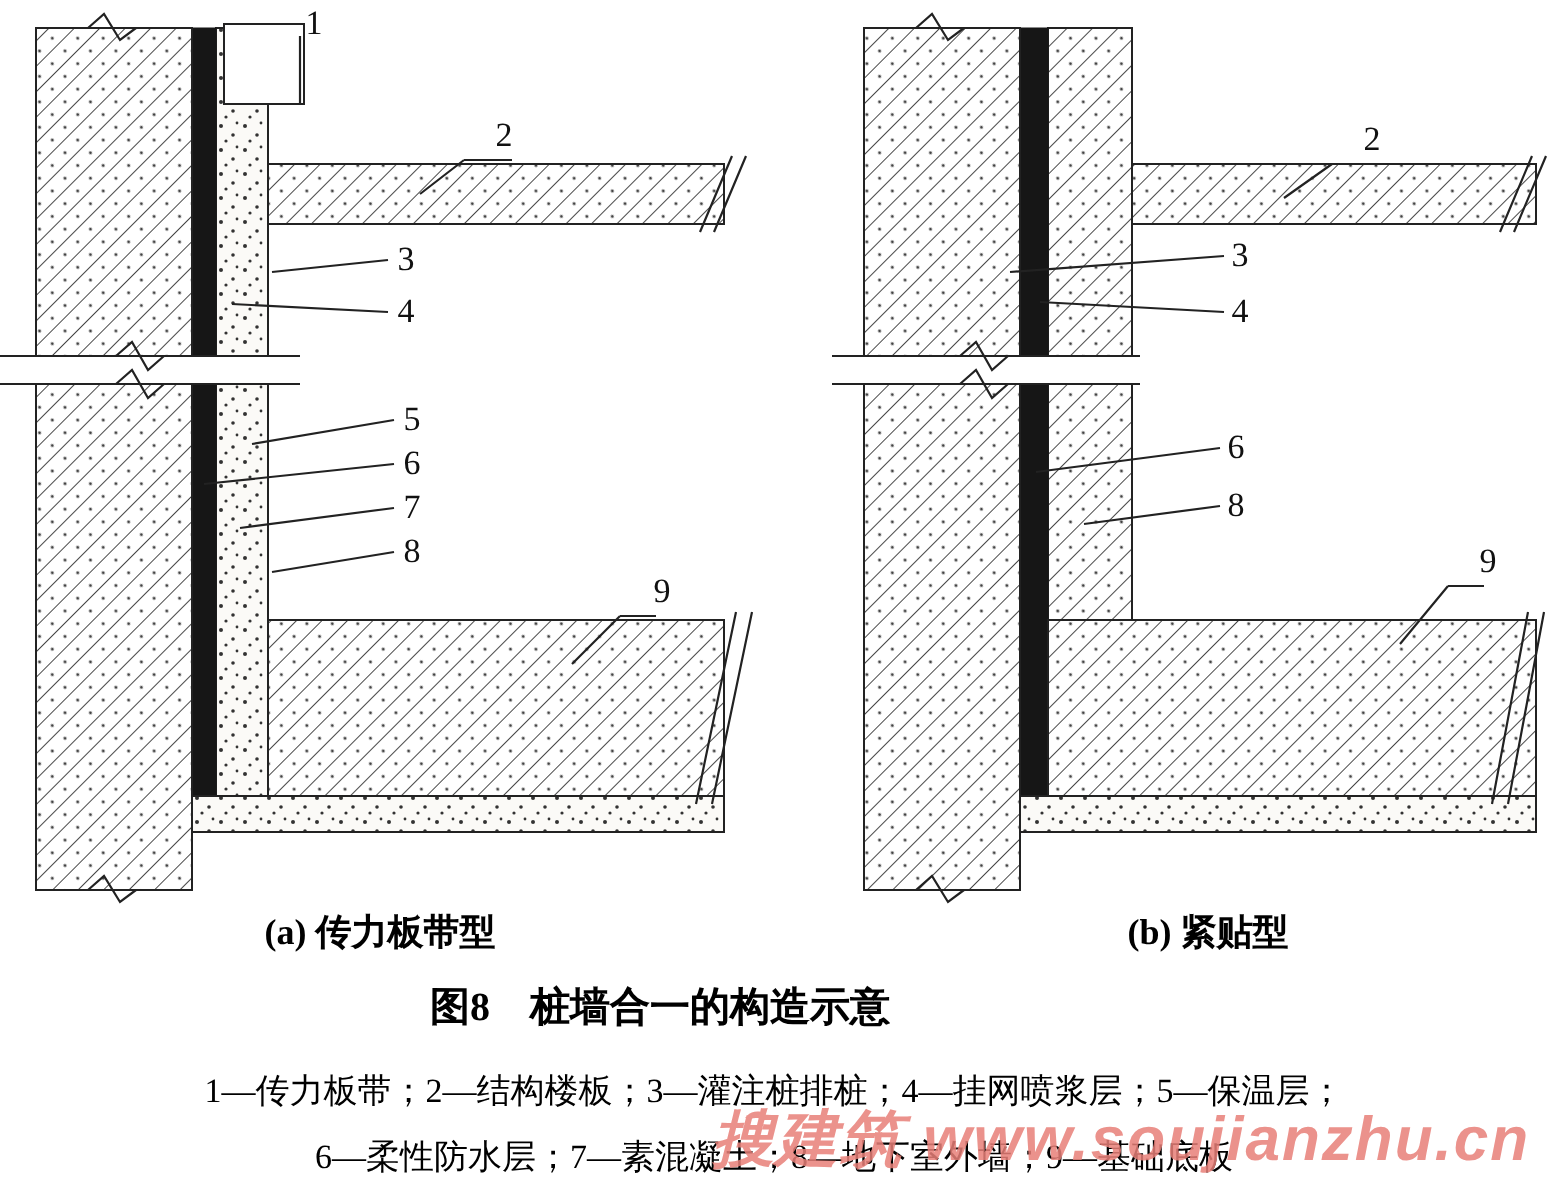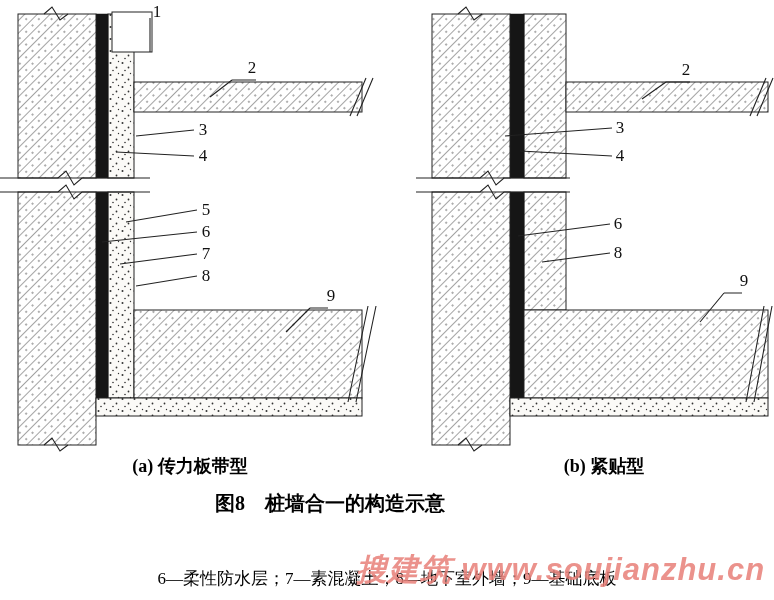--- a/index.html
+++ b/index.html
@@ -126,16 +126,17 @@
       <text class="callout" x="620" y="161">4</text>
       <text class="callout" x="618" y="229">6</text>
       <text class="callout" x="618" y="258">8</text>
       <text class="callout" x="744" y="286">9</text>
 
       <text class="cap" x="604" y="472">(b) 紧贴型</text>
     </g>
   </svg>
 
   <div class="figtitle">图8　桩墙合一的构造示意</div>
+  <div class="legend legend1">1—传力板带；2—结构楼板；3—灌注桩排桩；4—挂网喷浆层；5—保温层；</div>
   <div class="legend legend2">6—柔性防水层；7—素混凝土；8—地下室外墙；9—基础底板</div>
   <div class="watermark">搜建筑 www.soujianzhu.cn</div>
 
 </div>
 
 </body></html>

